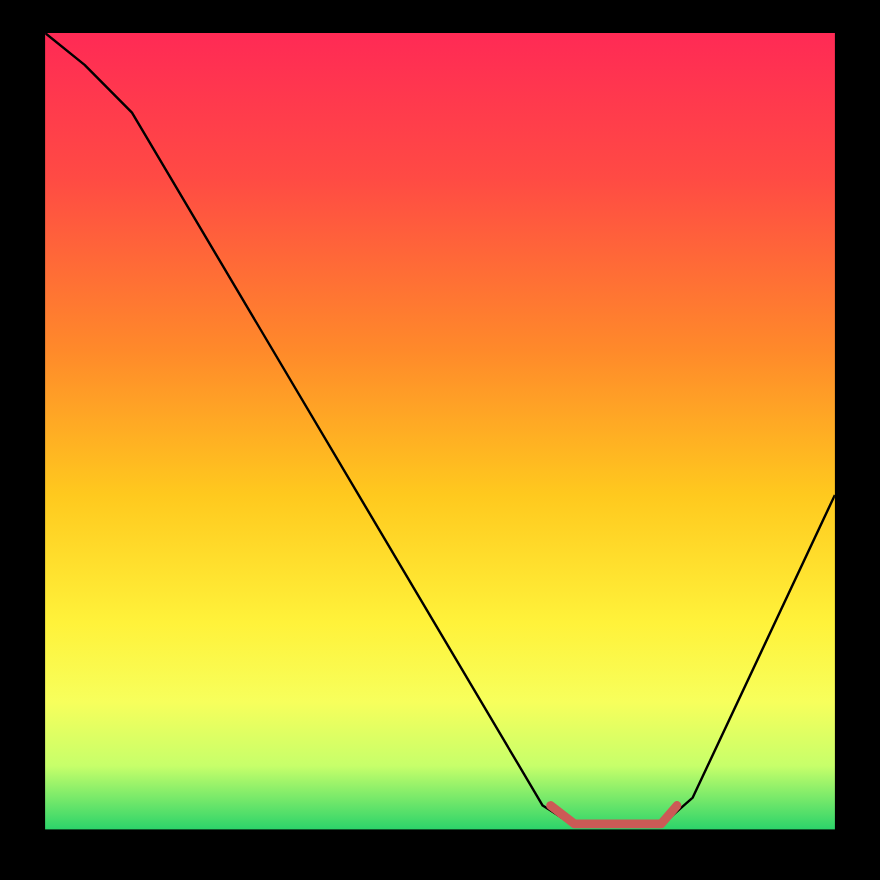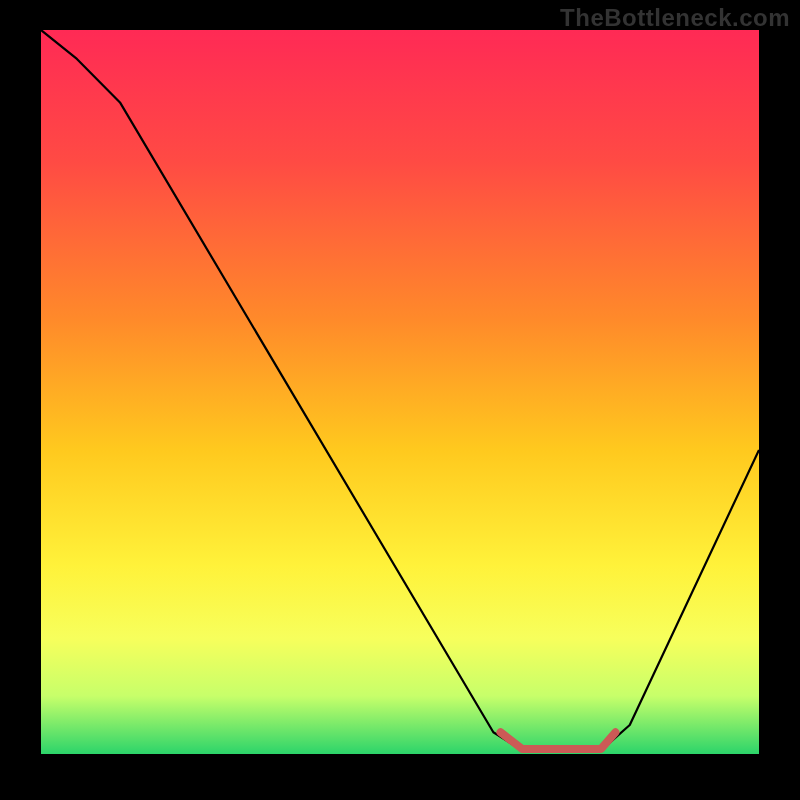--- a/index.html
+++ b/index.html
@@ -30,21 +30,20 @@
   svg.chart {
     position: absolute;
     left: 0;
     top: 0;
   }
 </style>
 </head>
 <body>
 
 <div class="root">
-  <div class="watermark">TheBottleneck.com</div>
 
   <svg class="chart" width="800" height="800" viewBox="0 0 800 800">
     <defs>
       <linearGradient id="bg-grad" x1="0" y1="0" x2="0" y2="1">
           <stop offset="0%" stop-color="#ff2a55"></stop>
           <stop offset="18%" stop-color="#ff4a44"></stop>
           <stop offset="40%" stop-color="#ff8a2a"></stop>
           <stop offset="57.99999999999999%" stop-color="#ffc91e"></stop>
           <stop offset="74%" stop-color="#fff23a"></stop>
           <stop offset="84%" stop-color="#f7ff5c"></stop>

